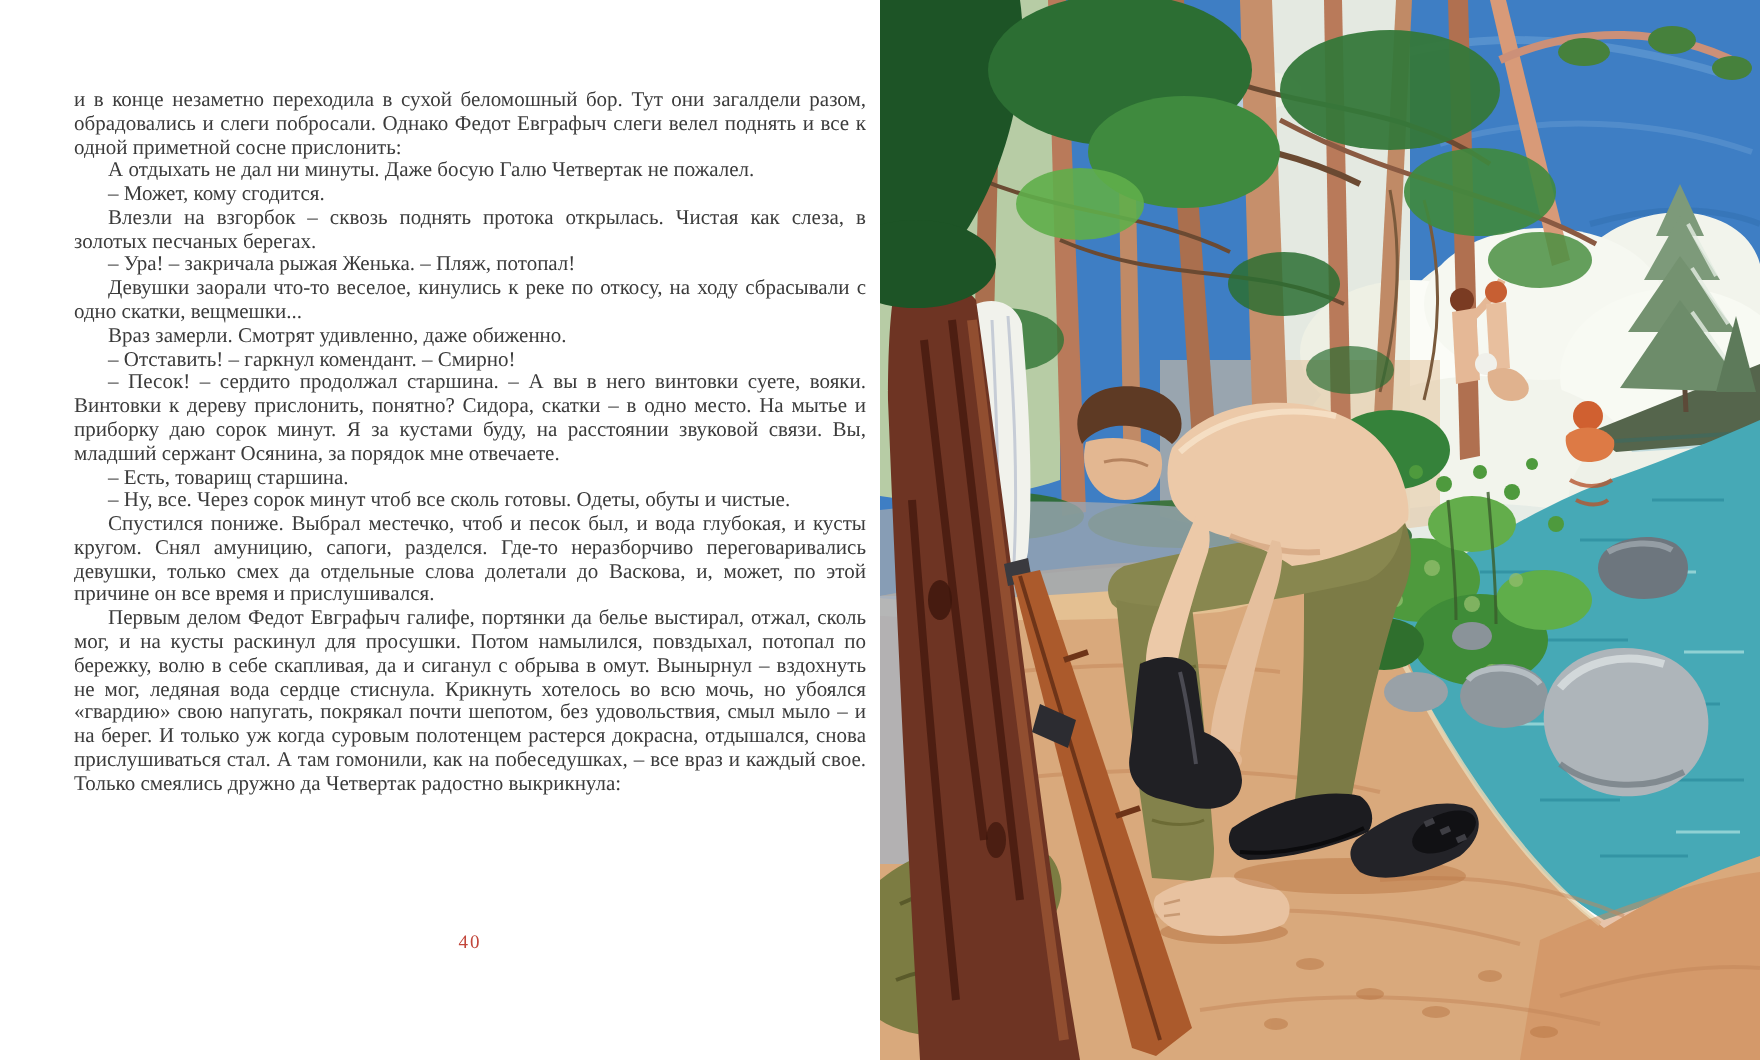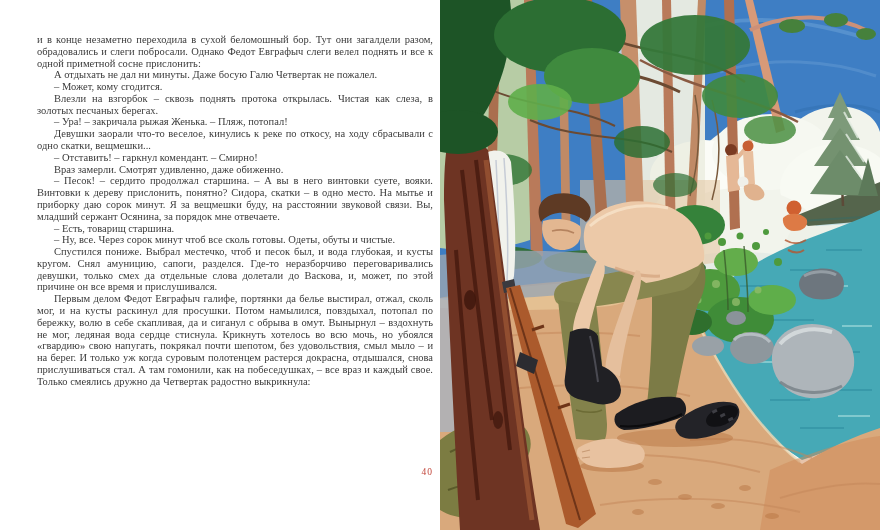--- a/index.html
+++ b/index.html
@@ -1,42 +1,42 @@
 <!DOCTYPE html>
 <html lang="ru"><head>
 <meta charset="utf-8">
 <style>
   html,body{margin:0;padding:0;background:#ffffff;}
   .spread{position:relative;width:880px;height:530px;background:#ffffff;overflow:hidden;
           font-family:"Liberation Serif","DejaVu Serif",serif;}
-  .text-col{position:absolute;left:37px;top:34px;width:396px;
+  .text-col{position:absolute;left:37px;top:45px;width:396px;
             font-size:10.5px;line-height:11.78px;text-align:justify;color:#3b3b3b;
             hyphens:auto;-webkit-hyphens:auto;}
   .text-col p{margin:0;text-indent:17px;}
   .text-col p.cont{text-indent:0;}
-  .pageno{position:absolute;left:37px;top:467px;width:396px;text-align:right;
+  .pageno{position:absolute;left:37px;top:467px;width:396px;text-align:center;
           font-size:9.5px;color:#c2463b;letter-spacing:1px;}
   .illo{position:absolute;left:440px;top:0;width:440px;height:530px;}
   .illo svg{display:block;}
 </style>
 </head>
 <body>
 
 <div class="spread">
 
   <div class="text-col" lang="ru">
     <p class="cont">и в конце незаметно переходила в сухой беломошный бор. Тут они загалдели разом, обрадовались и слеги побросали. Однако Федот Евграфыч слеги велел поднять и все к одной приметной сосне прислонить:</p>
     <p>А отдыхать не дал ни минуты. Даже босую Галю Четвертак не пожалел.</p>
     <p>– Может, кому сгодится.</p>
     <p>Влезли на взгорбок – сквозь поднять протока открылась. Чистая как слеза, в золотых песчаных берегах.</p>
     <p>– Ура! – закричала рыжая Женька. – Пляж, потопал!</p>
     <p>Девушки заорали что-то веселое, кинулись к реке по откосу, на ходу сбрасывали с одно скатки, вещмешки...</p>
+    <p>Враз замерли. Смотрят удивленно, даже обиженно.</p>
     <p>– Отставить! – гаркнул комендант. – Смирно!</p>
-    <p>Враз замерли. Смотрят удивленно, даже обиженно.</p>
-    <p>– Песок! – сердито продолжал старшина. – А вы в него винтовки суете, вояки. Винтовки к дереву прислонить, понятно? Сидора, скатки – в одно место. На мытье и приборку даю сорок минут. Я за вещмешки буду, на расстоянии звуковой связи. Вы, младший сержант Осянина, за порядок мне отвечаете.</p>
+    <p>– Песок! – сердито продолжал старшина. – А вы в него винтовки суете, вояки. Винтовки к дереву прислонить, понятно? Сидора, скатки – в одно место. На мытье и приборку даю сорок минут. Я за кустами буду, на расстоянии звуковой связи. Вы, младший сержант Осянина, за порядок мне отвечаете.</p>
     <p>– Есть, товарищ старшина.</p>
     <p>– Ну, все. Через сорок минут чтоб все сколь готовы. Одеты, обуты и чистые.</p>
     <p>Спустился пониже. Выбрал местечко, чтоб и песок был, и вода глубокая, и кусты кругом. Снял амуницию, сапоги, разделся. Где-то неразборчиво переговаривались девушки, только смех да отдельные слова долетали до Васкова, и, может, по этой причине он все время и прислушивался.</p>
     <p>Первым делом Федот Евграфыч галифе, портянки да белье выстирал, отжал, сколь мог, и на кусты раскинул для просушки. Потом намылился, повздыхал, потопал по бережку, волю в себе скапливая, да и сиганул с обрыва в омут. Вынырнул – вздохнуть не мог, ледяная вода сердце стиснула. Крикнуть хотелось во всю мочь, но убоялся «гвардию» свою напугать, покрякал почти шепотом, без удовольствия, смыл мыло – и на берег. И только уж когда суровым полотенцем растерся докрасна, отдышался, снова прислушиваться стал. А там гомонили, как на побеседушках, – все враз и каждый свое. Только смеялись дружно да Четвертак радостно выкрикнула:</p>
   </div>
   <div class="pageno">40</div>
 
   <div class="illo">
     <svg width="440" height="530" viewBox="0 0 440 530" role="img" aria-label="Watercolor: a soldier bent over pulling off his boot on a sandy lakeshore among pines; rifle leans on a big pine trunk, towel hangs nearby, girls bathe in the turquoise water beyond the bushes">
 

